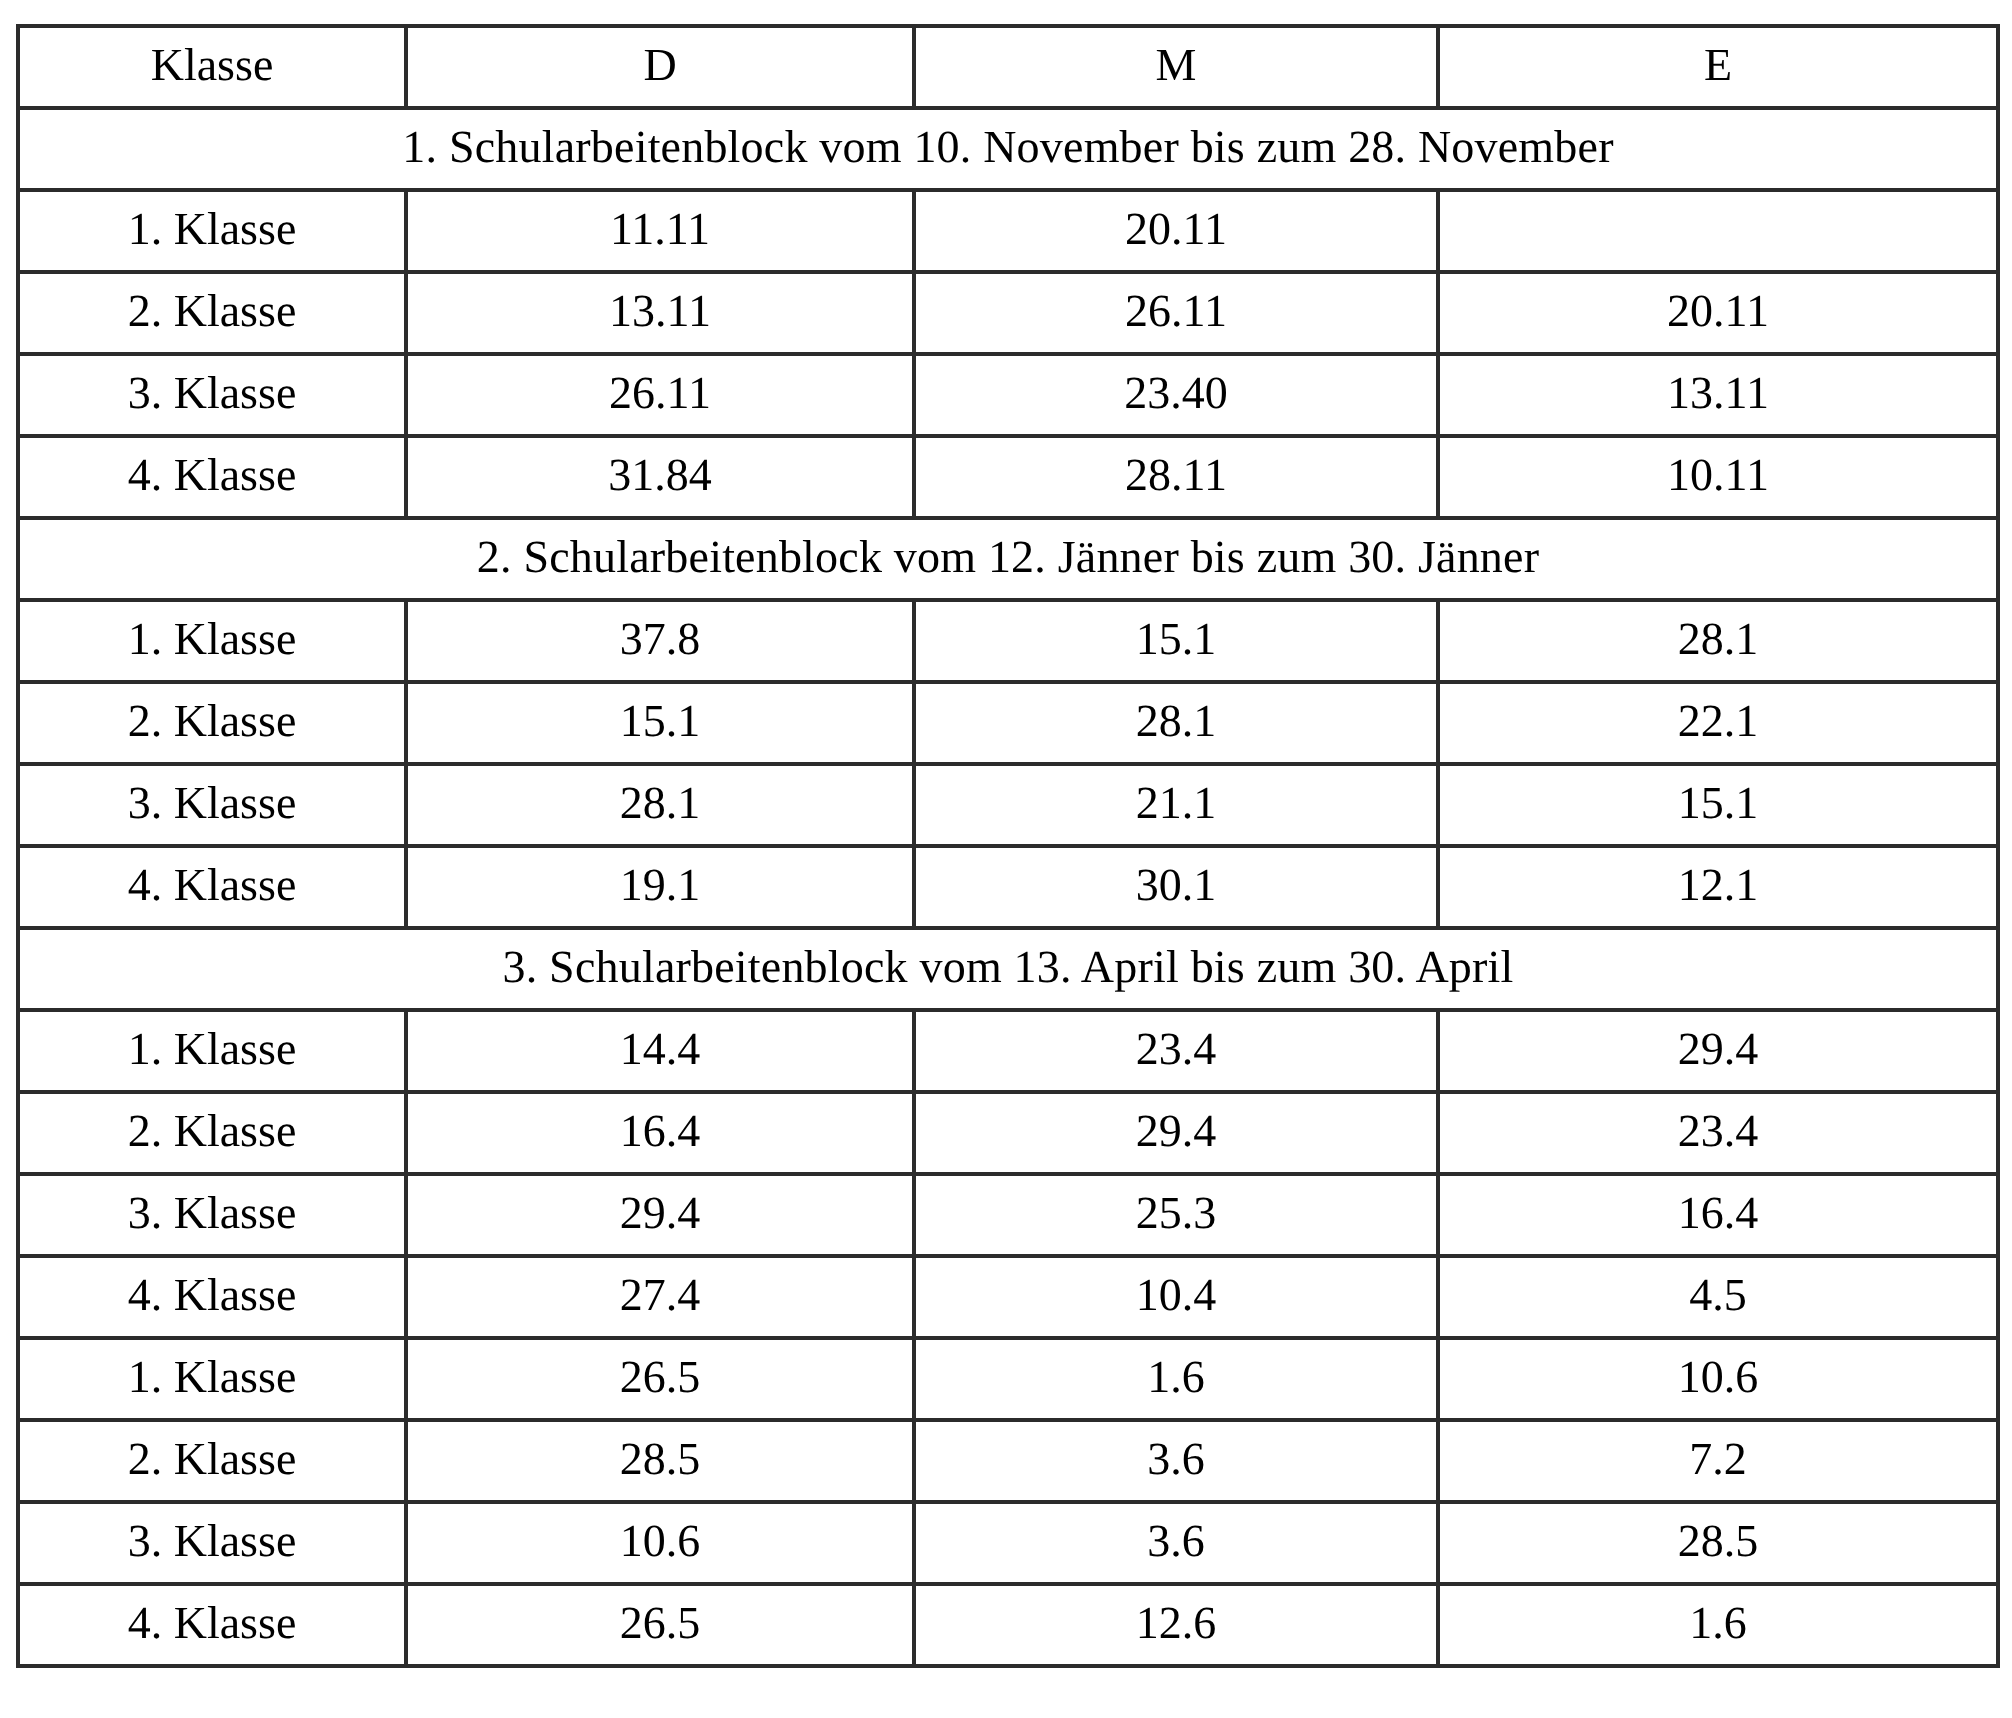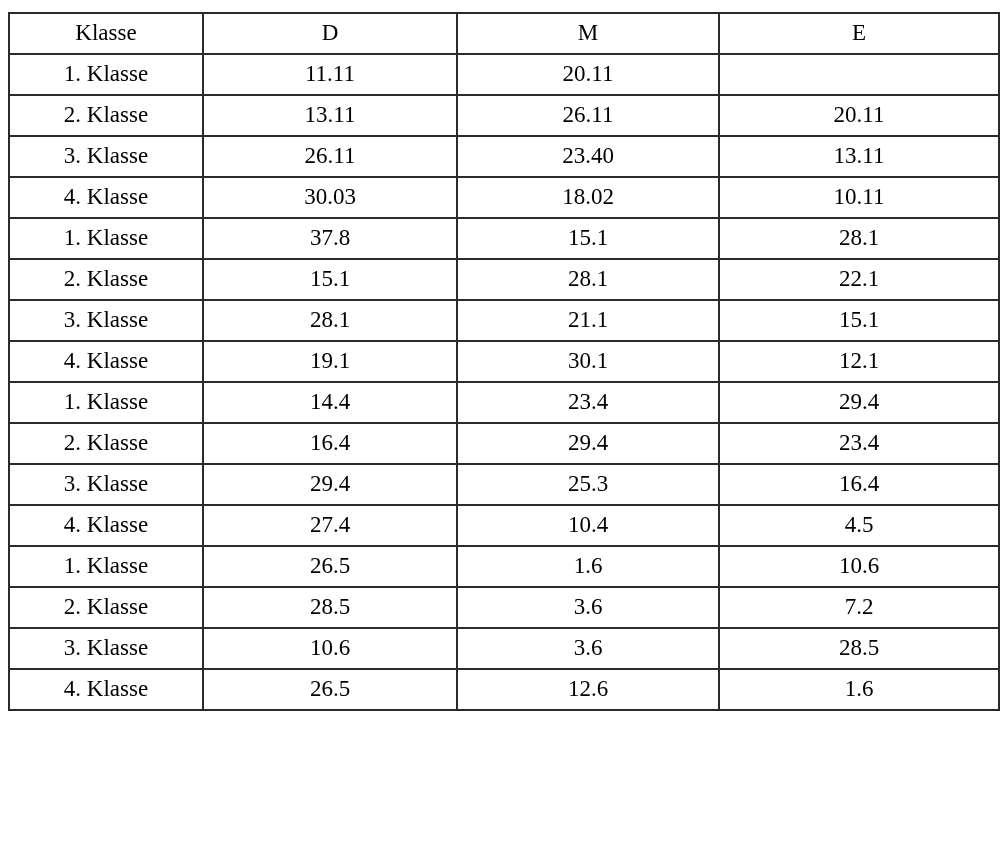--- a/index.html
+++ b/index.html
@@ -77,42 +77,48 @@
     <thead>
       <tr>
         <th>Klasse</th>
         <th>D</th>
         <th>M</th>
         <th>E</th>
       </tr>
     </thead>
     <tbody>
         <tr>
+          <td class="block-title" colspan="4">1. Schularbeitenblock vom 10. November bis zum 28. November</td>
+        </tr>
+        <tr>
           <td>1. Klasse</td>
           <td>11.11</td>
           <td>20.11</td>
           <td class="cell-empty"></td>
         </tr>
         <tr>
           <td>2. Klasse</td>
           <td>13.11</td>
           <td>26.11</td>
           <td>20.11</td>
         </tr>
         <tr>
           <td>3. Klasse</td>
           <td>26.11</td>
           <td>23.40</td>
           <td>13.11</td>
         </tr>
         <tr>
           <td>4. Klasse</td>
-          <td>30.03</td>
-          <td>18.02</td>
+          <td>31.84</td>
+          <td>28.11</td>
           <td>10.11</td>
+        </tr>
+        <tr>
+          <td class="block-title" colspan="4">2. Schularbeitenblock vom 12. Jänner bis zum 30. Jänner</td>
         </tr>
         <tr>
           <td>1. Klasse</td>
           <td>37.8</td>
           <td>15.1</td>
           <td>28.1</td>
         </tr>
         <tr>
           <td>2. Klasse</td>
           <td>15.1</td>
@@ -123,20 +129,23 @@
           <td>3. Klasse</td>
           <td>28.1</td>
           <td>21.1</td>
           <td>15.1</td>
         </tr>
         <tr>
           <td>4. Klasse</td>
           <td>19.1</td>
           <td>30.1</td>
           <td>12.1</td>
+        </tr>
+        <tr>
+          <td class="block-title" colspan="4">3. Schularbeitenblock vom 13. April bis zum 30. April</td>
         </tr>
         <tr>
           <td>1. Klasse</td>
           <td>14.4</td>
           <td>23.4</td>
           <td>29.4</td>
         </tr>
         <tr>
           <td>2. Klasse</td>
           <td>16.4</td>

